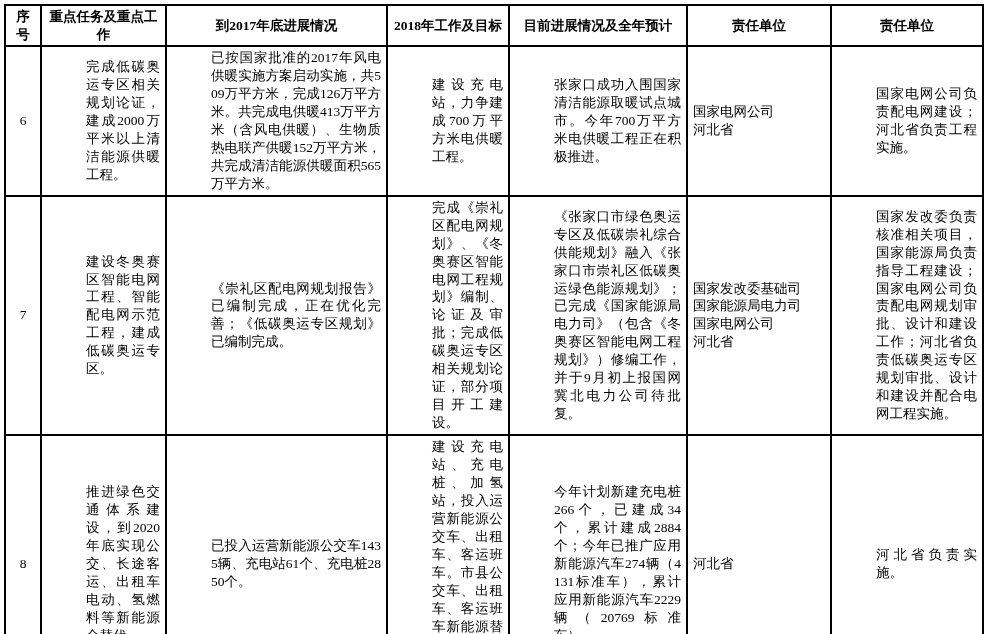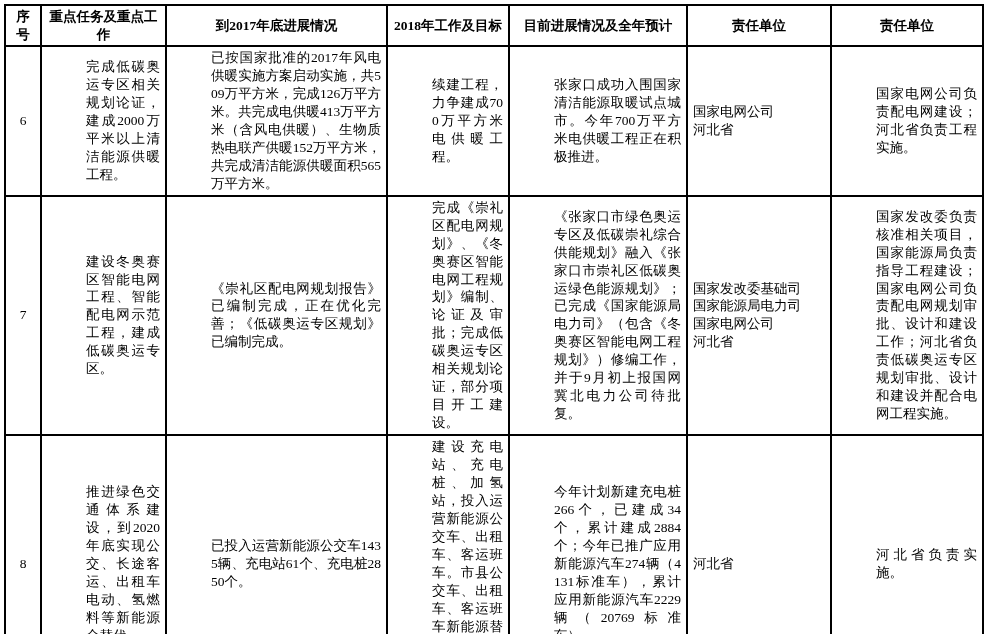--- a/index.html
+++ b/index.html
@@ -97,21 +97,21 @@
         <th>2018年工作及目标</th>
         <th>目前进展情况及全年预计</th>
         <th>责任单位</th>
         <th>责任单位</th>
       </tr>
 
       <tr class="row-6">
         <td class="cell-no">6</td>
         <td class="cell-text">完成低碳奥运专区相关规划论证，建成2000万平米以上清洁能源供暖工程。</td>
         <td class="cell-text">已按国家批准的2017年风电供暖实施方案启动实施，共509万平方米，完成126万平方米。共完成电供暖413万平方米（含风电供暖）、生物质热电联产供暖152万平方米，共完成清洁能源供暖面积565万平方米。</td>
-        <td class="cell-text">续建工程，力争建成700万平方米电供暖工程。</td>
+        <td class="cell-text">建设充电站，力争建成700万平方米电供暖工程。</td>
         <td class="cell-text">张家口成功入围国家清洁能源取暖试点城市。今年700万平方米电供暖工程正在积极推进。</td>
         <td class="cell-unit">国家电网公司
 河北省</td>
         <td class="cell-text">国家电网公司负责配电网建设；河北省负责工程实施。</td>
       </tr>
 
       <tr class="row-7">
         <td class="cell-no">7</td>
         <td class="cell-text">建设冬奥赛区智能电网工程、智能配电网示范工程，建成低碳奥运专区。</td>
         <td class="cell-text">《崇礼区配电网规划报告》已编制完成，正在优化完善；《低碳奥运专区规划》已编制完成。</td>

